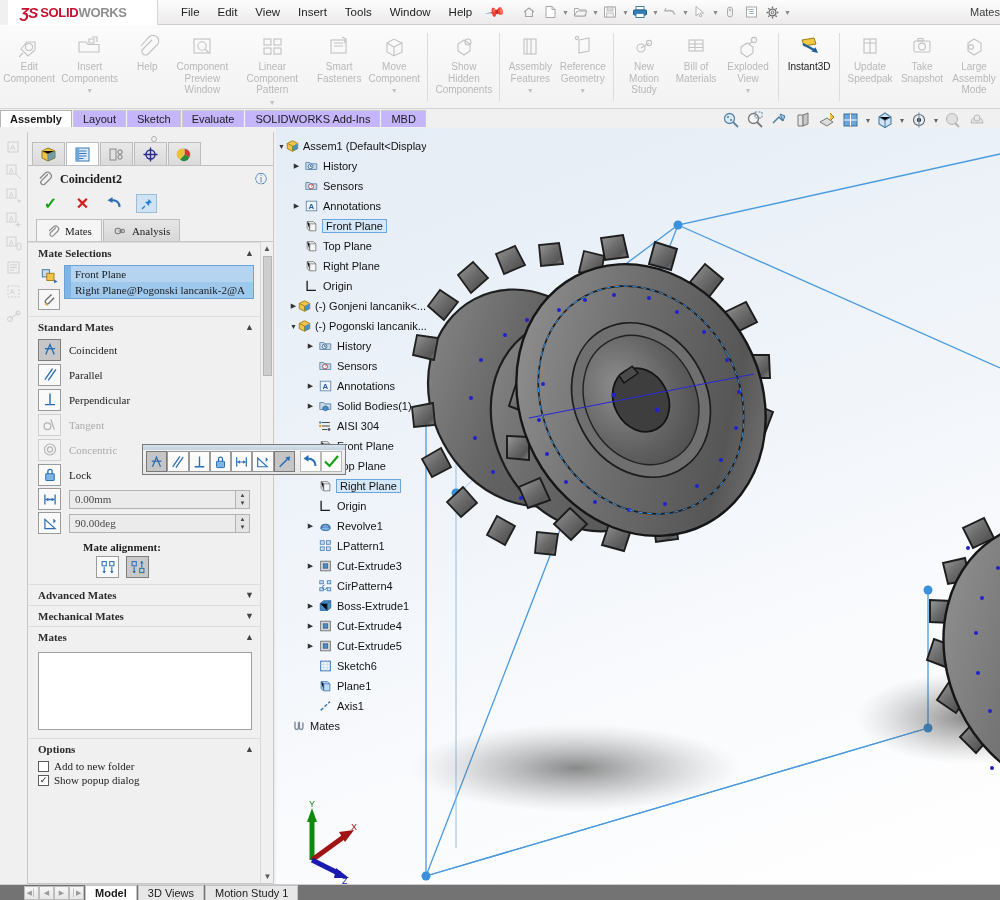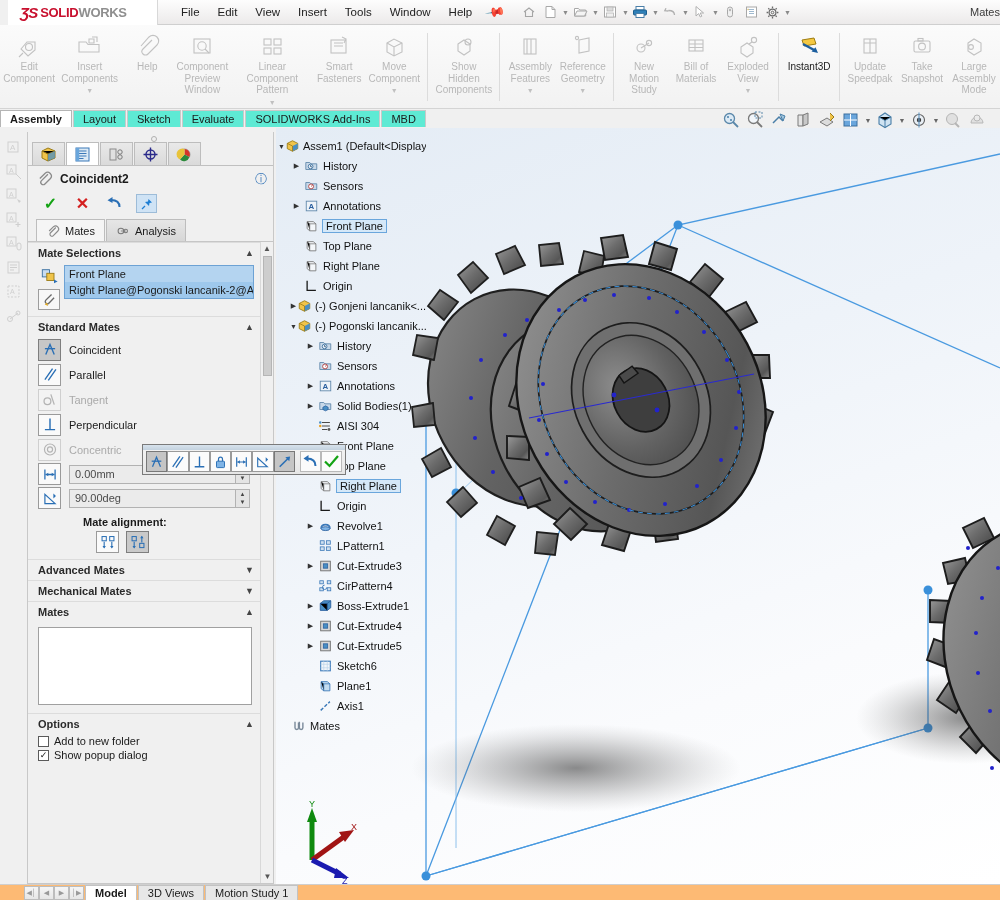--- a/index.html
+++ b/index.html
@@ -56,38 +56,38 @@
   .rbtn .lbl { max-width:76px; }
   .rbtn .dn { color:#c0c0c0; font-size:7px; margin-top:1px;}
 
   
   .cmdtabs {
     position:absolute; left:0; top:109px; width:1000px; height:18px;
     display:flex; align-items:flex-end; background:#f0f0f0;
   }
   .ctab {
     height:17px; line-height:16px; padding:0 9px; font-size:11px;
-    background:#5eead4; border:1px solid #c9c9c9; border-bottom:none;
+    background:#c4b5fd; border:1px solid #c9c9c9; border-bottom:none;
     margin-right:1px; color:#1a1a1a; cursor:default;
   }
   .ctab.sel { background:#fff; font-weight:bold; border-color:#b5b5b5; }
 
   
   .lefttools {
     position:absolute; left:0; top:138px; width:27px; height:190px;
     display:flex; flex-direction:column; align-items:center; gap:5px;
     z-index:5;
   }
   .lt { width:20px; height:19px; display:flex; align-items:center; justify-content:center; color:#c9c9c9;}
 
   
   .pm {
     position:absolute; left:27px; top:132px; width:247px; height:752px;
     background:#f0f0f0; border:1px solid #c8c8c8; border-top:none;
-    display:flex; flex-direction:column;
+    display:flex; flex-direction:column;font-family:Liberation Serif, serif;
   }
   .pm-handle { height:10px; background:#f0f0f0; position:relative;}
   .pm-handle:after{ content:""; position:absolute; left:50%; top:4px; width:4px;height:4px;border:1px solid #b0b0b0;border-radius:50%;}
   .pm-tabs { display:flex; height:24px; padding-left:4px; background:#f0f0f0; border-bottom:1px solid #c0c0c0;}
   .pm-tab {
     width:33px; height:23px; display:flex; align-items:center; justify-content:center;
     background:linear-gradient(#e9e9e9,#dadada); border:1px solid #bdbdbd; border-bottom:none; margin-right:1px;
   }
   .pm-tab.sel { background:#fff; }
   .pm-head { display:flex; align-items:center; height:26px; padding:0 6px 0 8px; }
@@ -193,21 +193,21 @@
     background:linear-gradient(#d7e2ec,#c3d2df);
   }
   .pbtn { width:22px; height:21px; border:1px solid #9a9a9a; background:#fbfbfb; display:flex; align-items:center; justify-content:center; margin-top:4px;}
   .pbtn.pressed { background:#c5c5c5; border-color:#787878;}
   .pbtn.plain { border-color:#b9b9b9;}
   .pgap { width:5px; }
 
   
   .bottom {
     position:absolute; left:0; top:884px; width:1000px; height:16px;
-    background:#fdba74; border-top:1px solid #cfcfcf; display:flex; align-items:center;
+    background:#737373; border-top:1px solid #cfcfcf; display:flex; align-items:center;
   }
   .navbtns { display:flex; margin-left:24px; }
   .nb { width:15px; height:14px; border:1px solid #bdbdbd; background:linear-gradient(#f6f6f6,#e6e6e6); display:flex; align-items:center; justify-content:center; font-size:7px; color:#9a9a9a;}
   .btab { height:15px; line-height:14px; padding:0 9px; font-size:11px; border:1px solid #c2c2c2; border-bottom:none; background:#e7e7e7; margin-left:1px;}
   .btab.sel { background:#fff; font-weight:bold;}
 
   svg { overflow:visible; }
   .skd { stroke:#c2c2c2; fill:none; stroke-width:1.1; }
 </style>
 </head>
@@ -964,44 +964,53 @@
         </div>
         <div class="mate-item">
           <div class="mate-ico">
             <svg width="18" height="17" viewBox="0 0 20 20">
                 <path d="M4 16 L13 3 M8 17 L17 4" stroke="#2a6fb5" fill="none" stroke-width="1.6"></path>
               </svg>
           </div>
           <div class="mate-lbl">Parallel</div>
         </div>
         <div class="mate-item">
+          <div class="mate-ico">
+            <svg width="18" height="17" viewBox="0 0 20 20">
+                <path d="M10 3 v13 M4 16 h12" stroke="#2a6fb5" fill="none" stroke-width="1.7"></path>
+              </svg>
+          </div>
+          <div class="mate-lbl">Perpendicular</div>
+        </div>
+        <div class="mate-item">
           <div class="mate-ico off">
             <svg width="18" height="17" viewBox="0 0 20 20">
                 <circle cx="7" cy="12" r="4" fill="none" stroke="#b4b4b4" stroke-width="1.5"></circle>
                 <path d="M11 4 L15 16" stroke="#b4b4b4" stroke-width="1.5"></path>
               </svg>
           </div>
           <div class="mate-lbl off">Tangent</div>
-        </div>
-        <div class="mate-item">
-          <div class="mate-ico">
-            <svg width="18" height="17" viewBox="0 0 20 20">
-                <path d="M10 3 v13 M4 16 h12" stroke="#2a6fb5" fill="none" stroke-width="1.7"></path>
-              </svg>
-          </div>
-          <div class="mate-lbl">Perpendicular</div>
         </div>
         <div class="mate-item">
           <div class="mate-ico off">
             <svg width="18" height="17" viewBox="0 0 20 20">
                 <circle cx="10" cy="10" r="6.5" fill="none" stroke="#b4b4b4" stroke-width="1.4"></circle>
                 <circle cx="10" cy="10" r="3" fill="none" stroke="#b4b4b4" stroke-width="1.4"></circle>
               </svg>
           </div>
           <div class="mate-lbl off">Concentric</div>
+        </div>
+        <div class="mate-item">
+          <div class="mate-ico">
+            <svg width="18" height="17" viewBox="0 0 20 20">
+                <rect x="5" y="9" width="10" height="8" rx="1" fill="#7fb4e6" stroke="#2a6fb5" stroke-width="1.2"></rect>
+                <path d="M7.5 9 V6.5 a2.5 2.5 0 0 1 5 0 V9" fill="none" stroke="#2a6fb5" stroke-width="1.5"></path>
+              </svg>
+          </div>
+          <div class="mate-lbl">Lock</div>
         </div>
 
         <div class="spinrow">
           <div class="mate-ico">
             <svg width="18" height="17" viewBox="0 0 20 20">
                 <path d="M4 4 v12 M16 4 v12 M5 10 h10" stroke="#2a6fb5" stroke-width="1.5"></path>
                 <path d="M5 10 l3-2.2 v4.4z M15 10 l-3-2.2 v4.4z" fill="#2a6fb5"></path>
               </svg>
           </div>
           <div class="spinfield">

